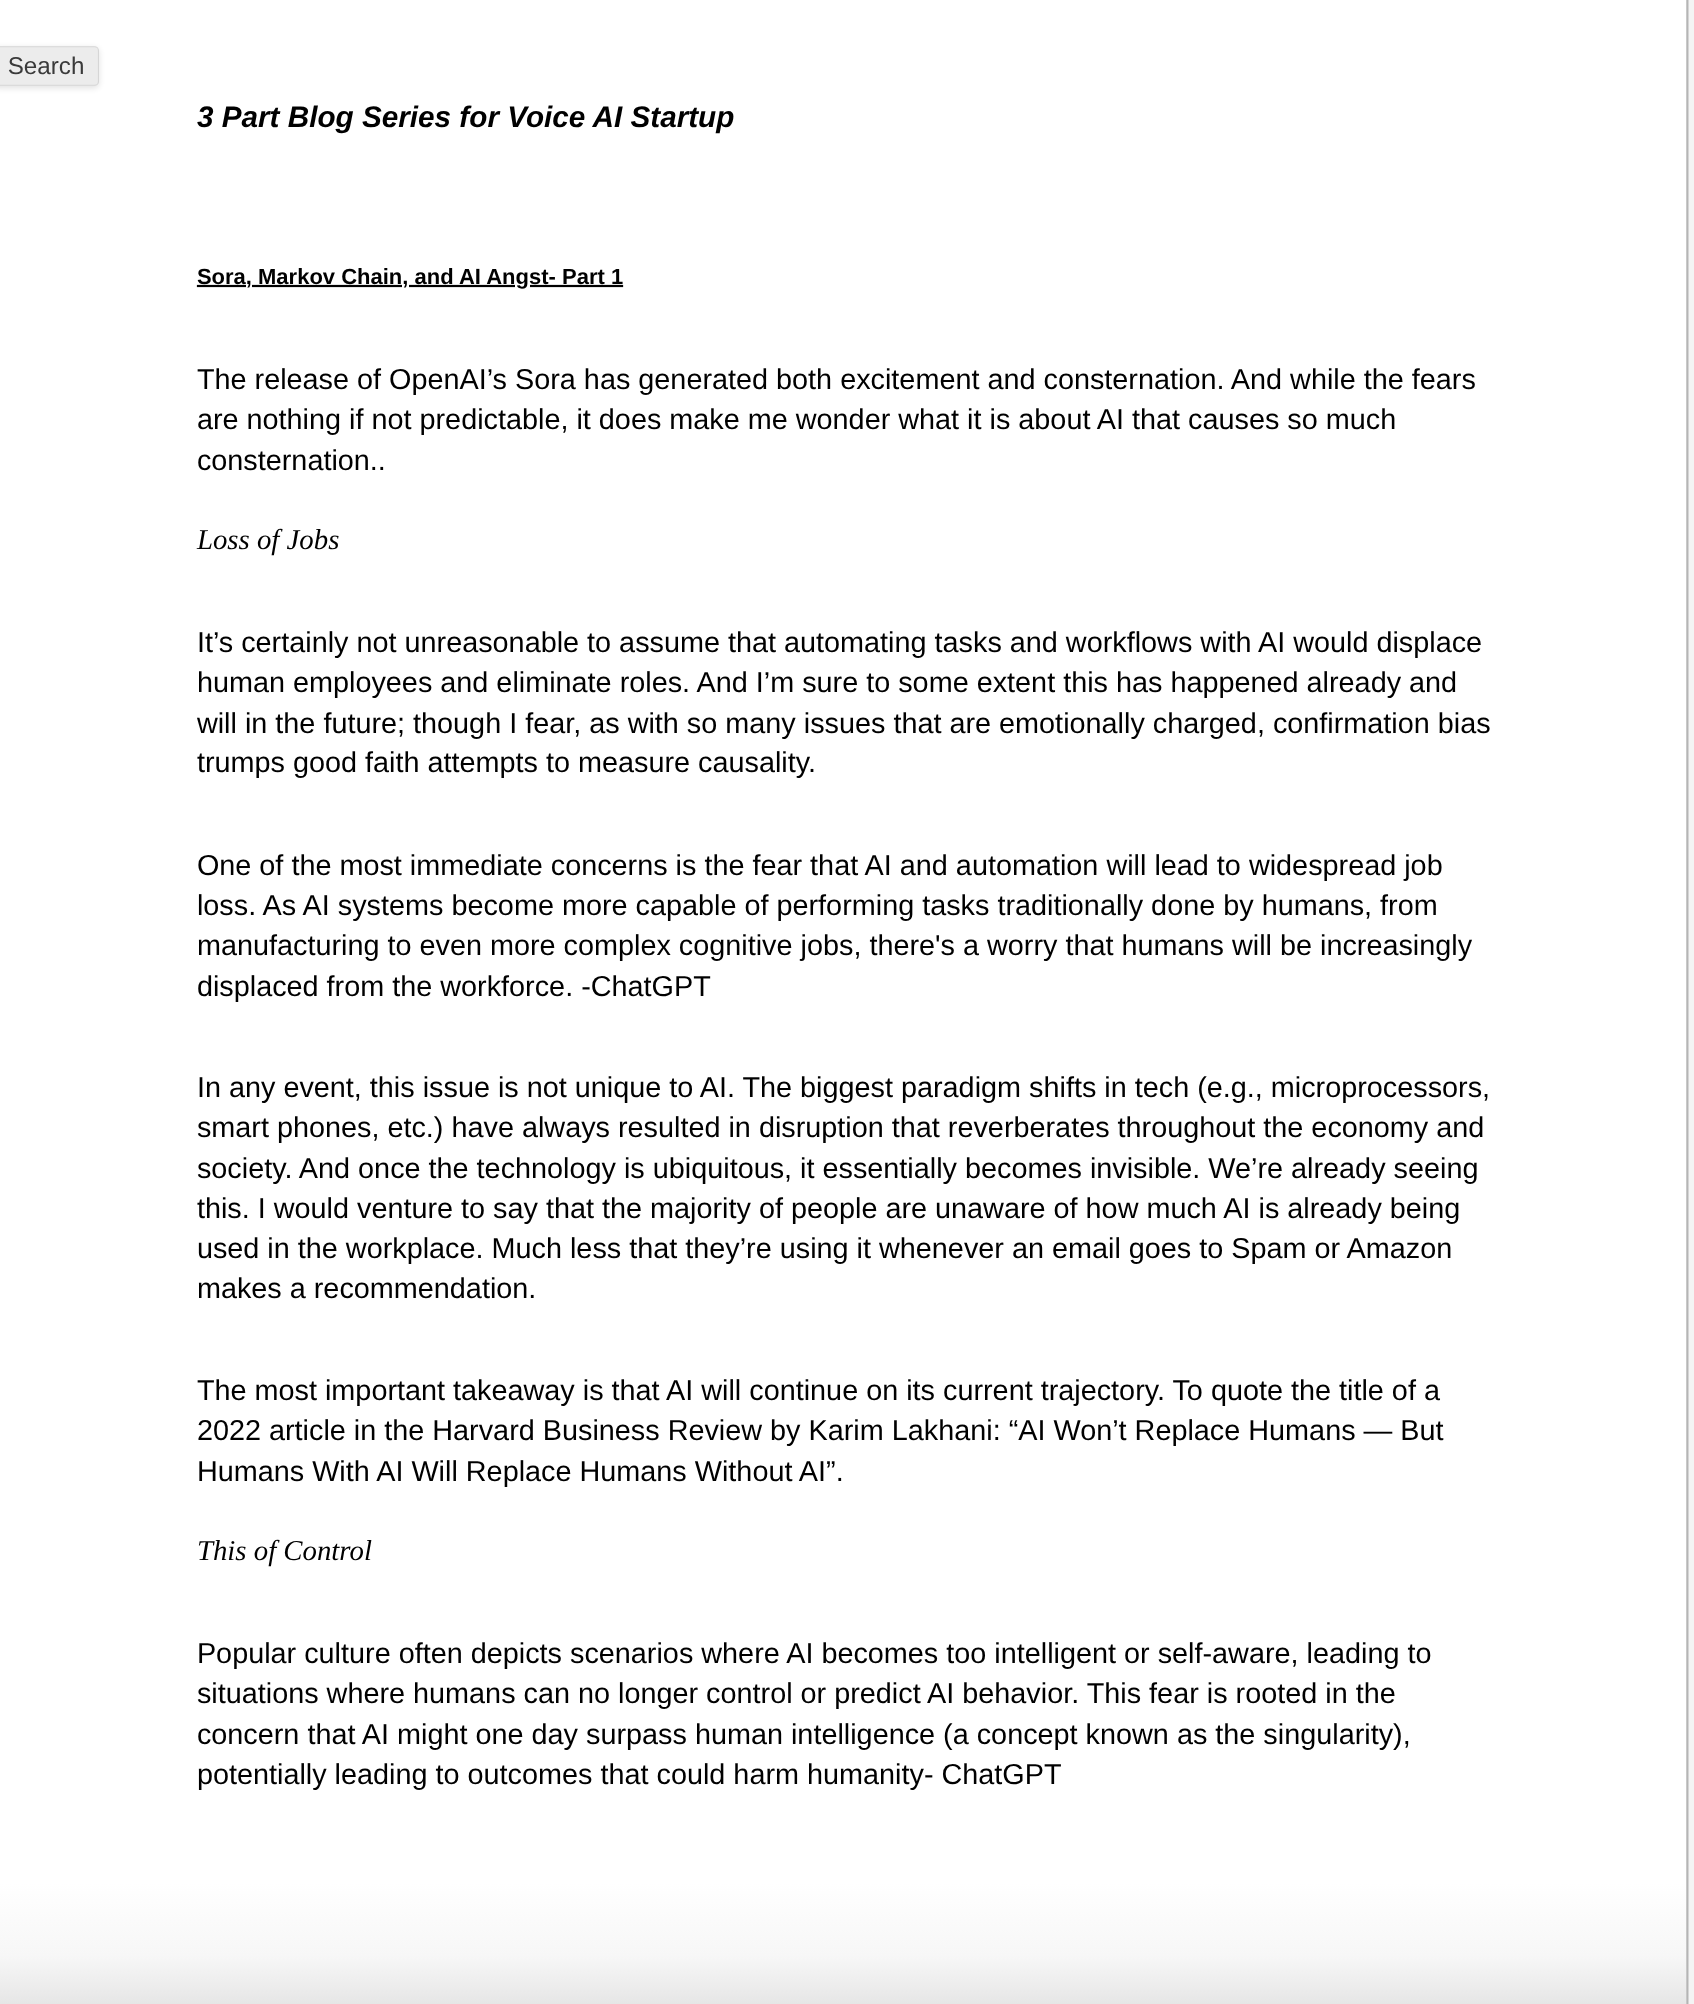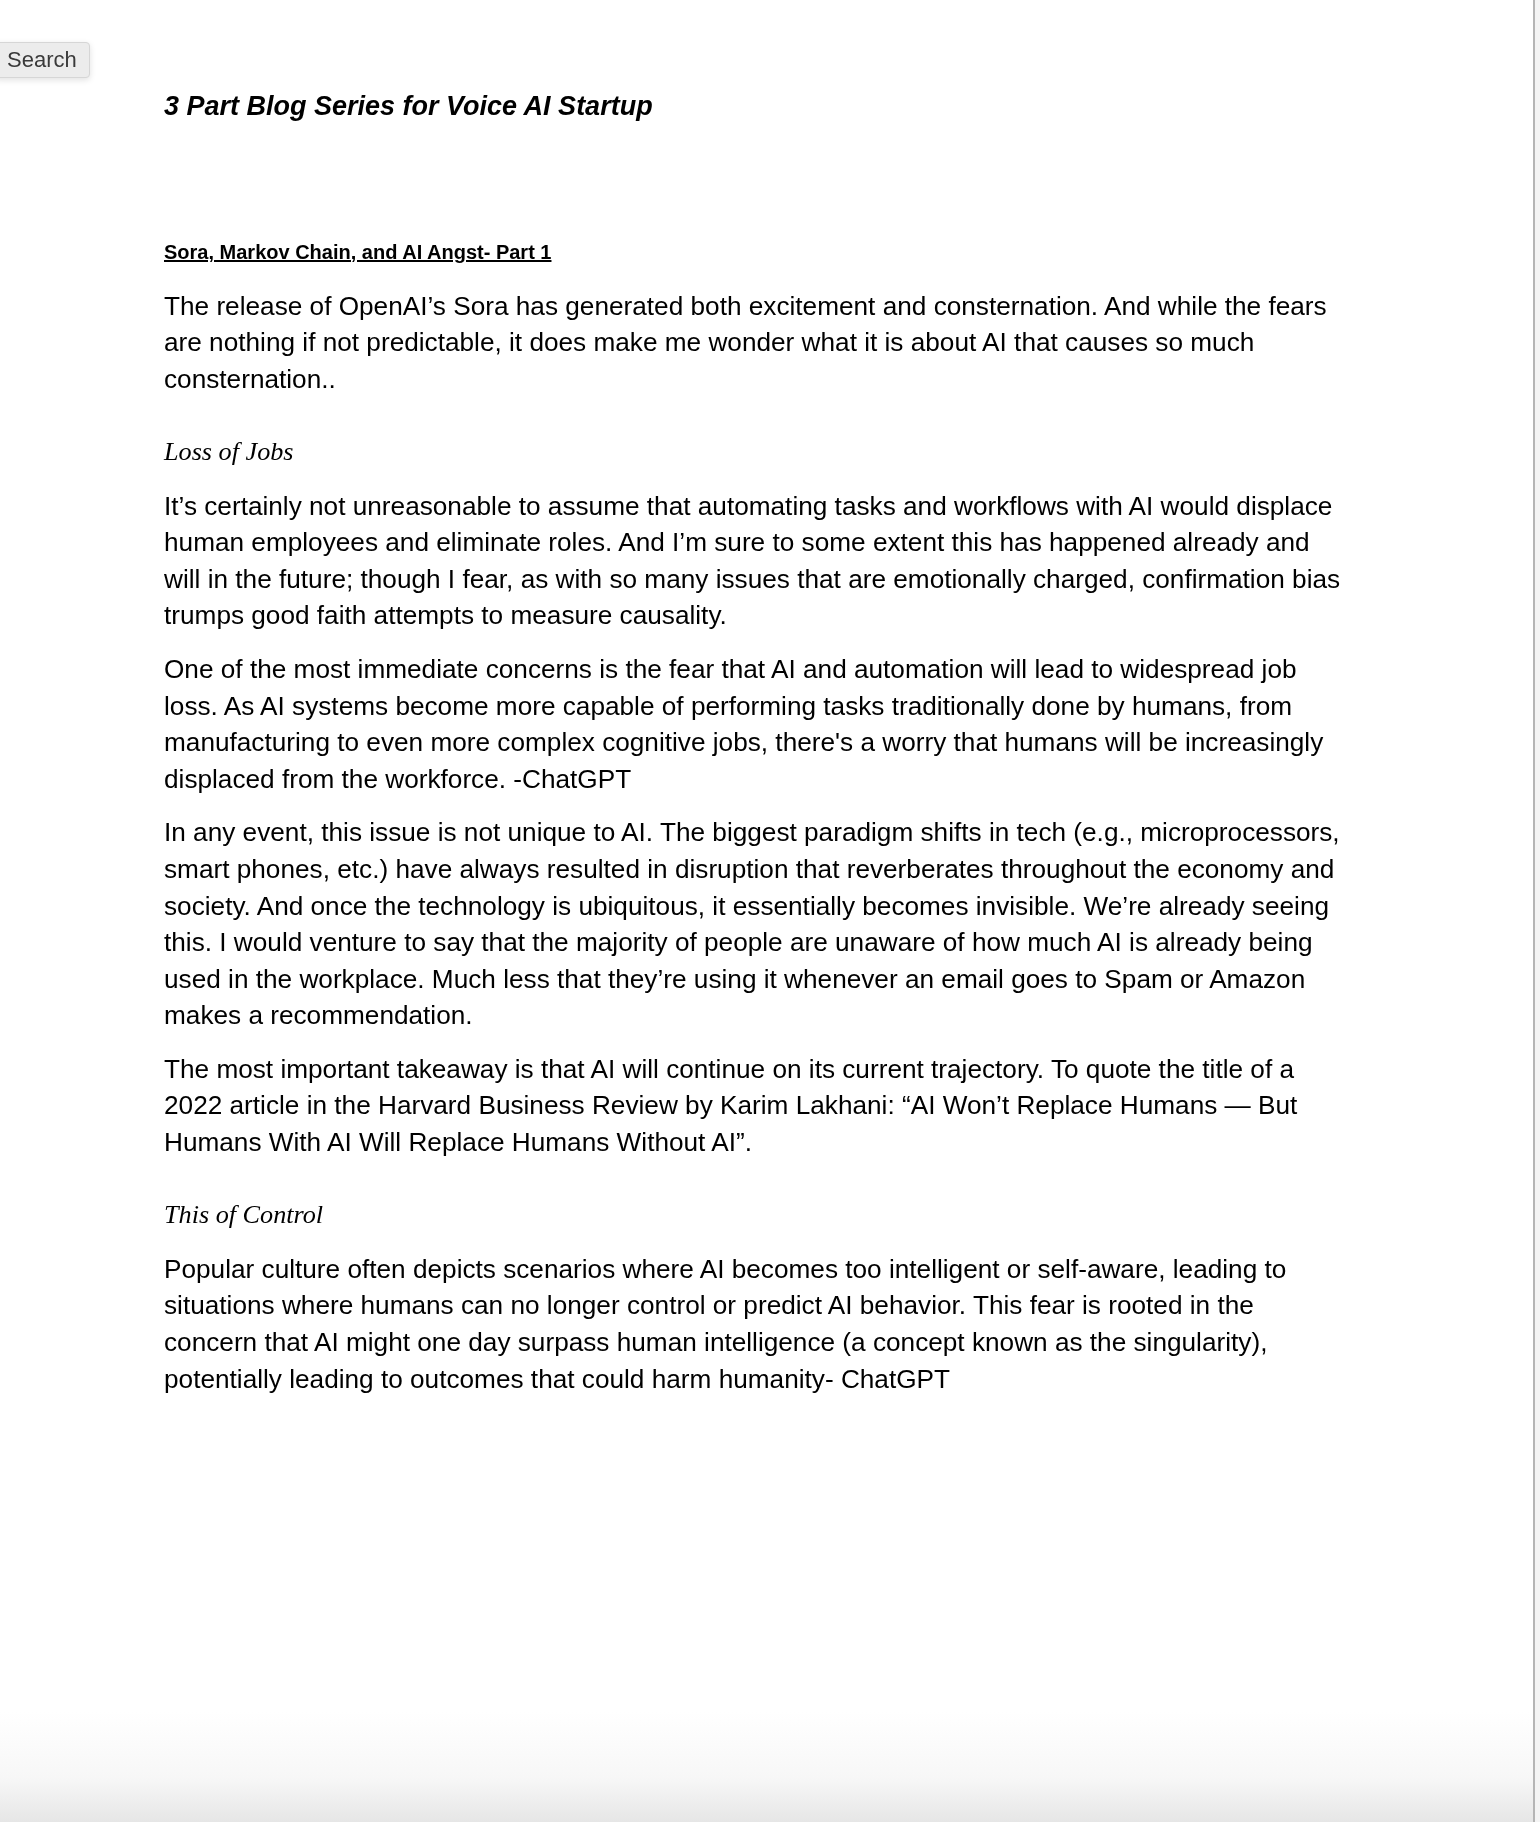--- a/index.html
+++ b/index.html
@@ -23,42 +23,42 @@
       border-radius: 4px;
       box-shadow: 0 2px 6px rgba(0,0,0,0.12);
       font-family: "Liberation Sans", sans-serif;
       font-size: 22px;
       color: #3a3a3a;
       line-height: 34px;
       cursor: pointer;
     }
     .doc {
       position: absolute;
-      left: 164px;
+      left: 179px;
       top: 88px;
       width: 1180px;
       font-size: 26.2px;
       line-height: 36.6px;
     }
     .doc-title {
       font-weight: bold;
       font-style: italic;
       font-size: 27px;
       margin: 0;
       line-height: 36px;
     }
     .post-title {
       font-weight: bold;
       font-size: 20px;
       margin: 110px 0 0 0;
       line-height: 36.6px;
       text-decoration: underline;
     }
     .para {
-      margin: 17px 0 0 0;
+      margin: 56px 0 0 0;
     }
     .subhead {
       font-style: italic;
       margin: 36.6px 0 0 0;
       font-family: Liberation Serif, serif;
     }
     .scroll-edge {
       position: absolute;
       right: 0;
       top: 0;

